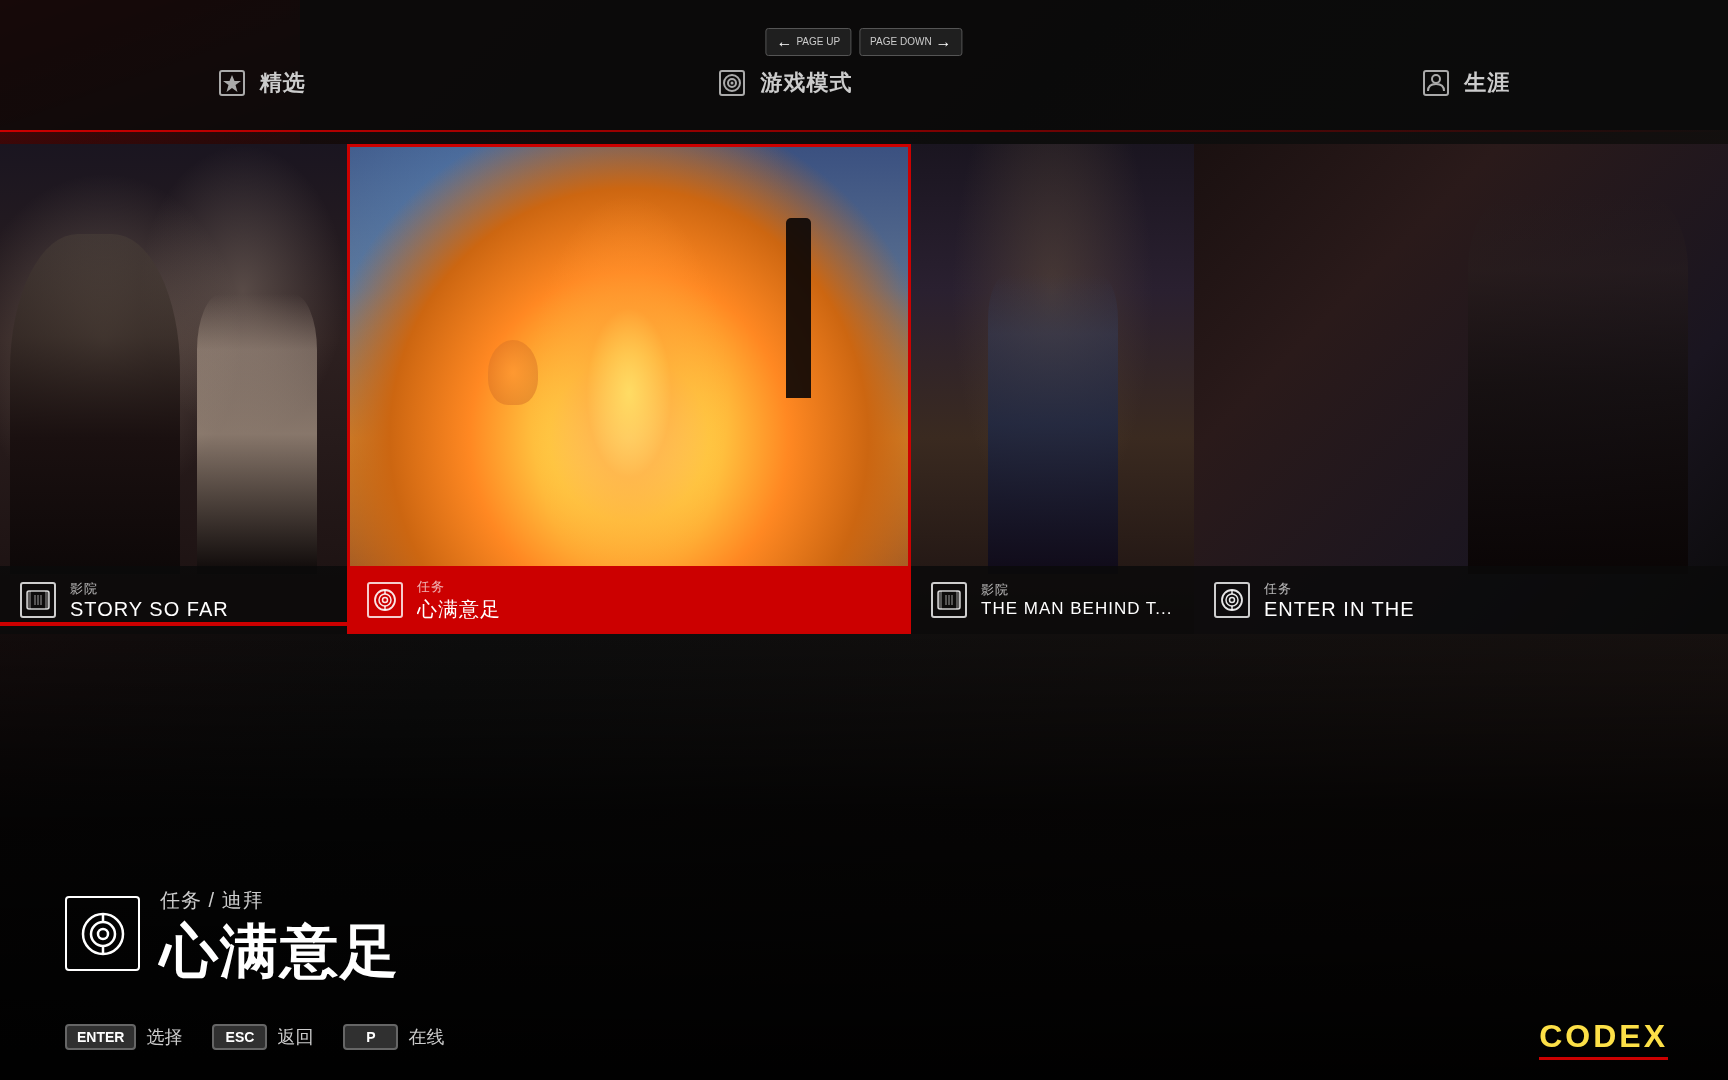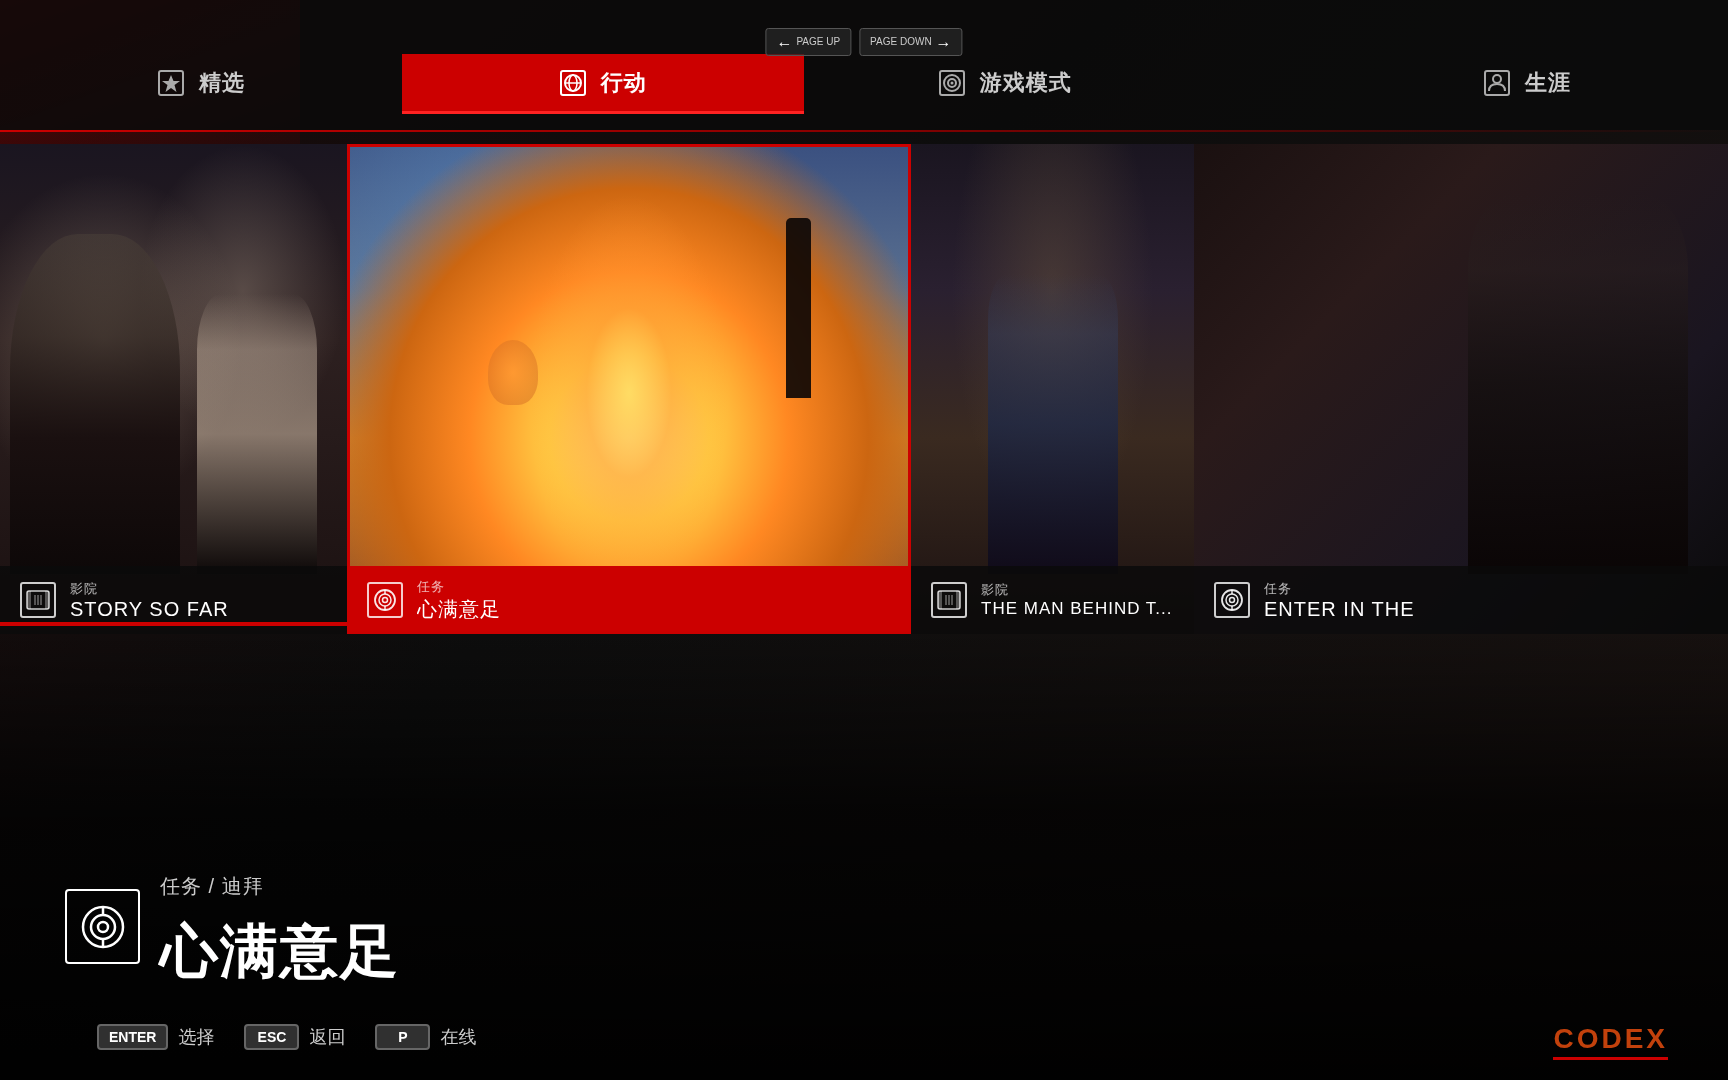--- a/index.html
+++ b/index.html
@@ -290,21 +290,21 @@
       border-radius: 4px;
       display: flex;
       align-items: center;
       justify-content: center;
       background: transparent;
     }
 
     .mission-text {
       display: flex;
       flex-direction: column;
-      gap: 22px;
+      gap: 8px;
     }
 
     .mission-subtitle {
       font-size: 20px;
       color: #ccc;
       font-weight: 400;
       letter-spacing: 1px;
     }
 
     .mission-title-large {
@@ -317,21 +317,20 @@
 
     
     .bottom-controls {
       position: absolute;
       bottom: 30px;
       left: 65px;
       display: flex;
       align-items: center;
       gap: 30px;
       z-index: 9;
-      margin-left: 32px;
     }
 
     .control-btn {
       display: flex;
       align-items: center;
       gap: 10px;
       color: #ccc;
       font-size: 18px;
     }
 
@@ -349,22 +348,22 @@
 
     
     .codex-label {
       position: absolute;
       bottom: 20px;
       right: 60px;
       z-index: 9;
     }
 
     .codex-text {
-      font-size: 28px;
-      color: #c2410c;
+      font-size: 32px;
+      color: #fde047;
       font-weight: 700;
       letter-spacing: 3px;
     }
 
     .codex-underline {
       width: 100%;
       height: 3px;
       background: #cc0000;
       margin-top: 2px;
     }
@@ -416,31 +415,20 @@
       <span class="tab-icon">
         <svg width="28" height="28" viewBox="0 0 28 28" fill="none">
           <rect x="2" y="2" width="24" height="24" rx="2" stroke="#aaa" stroke-width="2" fill="none"></rect>
           <polygon points="14,6 16.5,12 23,12 17.5,16 19.5,23 14,19 8.5,23 10.5,16 5,12 11.5,12" fill="#aaa"></polygon>
         </svg>
       </span>
       <span>精选</span>
     </div>
 
 
-    <div class="nav-tab active">
-      <span class="tab-icon">
-        <svg width="28" height="28" viewBox="0 0 28 28" fill="none">
-          <rect x="2" y="2" width="24" height="24" rx="2" stroke="#fff" stroke-width="2" fill="none"></rect>
-          <circle cx="14" cy="14" r="8" stroke="#fff" stroke-width="2" fill="none"></circle>
-          <ellipse cx="14" cy="14" rx="4" ry="8" stroke="#fff" stroke-width="1.5" fill="none"></ellipse>
-          <line x1="6" y1="14" x2="22" y2="14" stroke="#fff" stroke-width="1.5"></line>
-        </svg>
-      </span>
-      <span>行动</span>
-    </div>
 
     <div class="nav-tab">
       <span class="tab-icon">
         <svg width="28" height="28" viewBox="0 0 28 28" fill="none">
           <rect x="2" y="2" width="24" height="24" rx="2" stroke="#aaa" stroke-width="2" fill="none"></rect>
           <circle cx="14" cy="14" r="8" stroke="#aaa" stroke-width="2" fill="none"></circle>
           <circle cx="14" cy="14" r="4" stroke="#aaa" stroke-width="2" fill="none"></circle>
           <circle cx="14" cy="14" r="1.5" fill="#aaa"></circle>
         </svg>
       </span>

